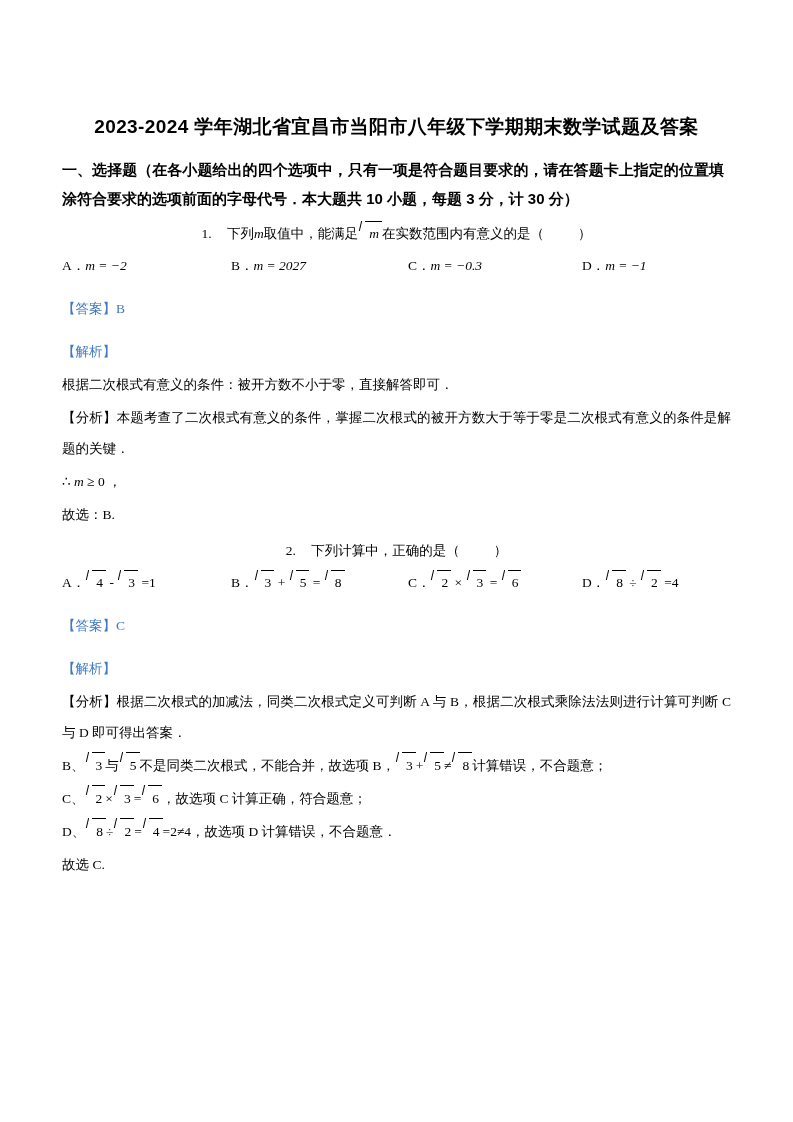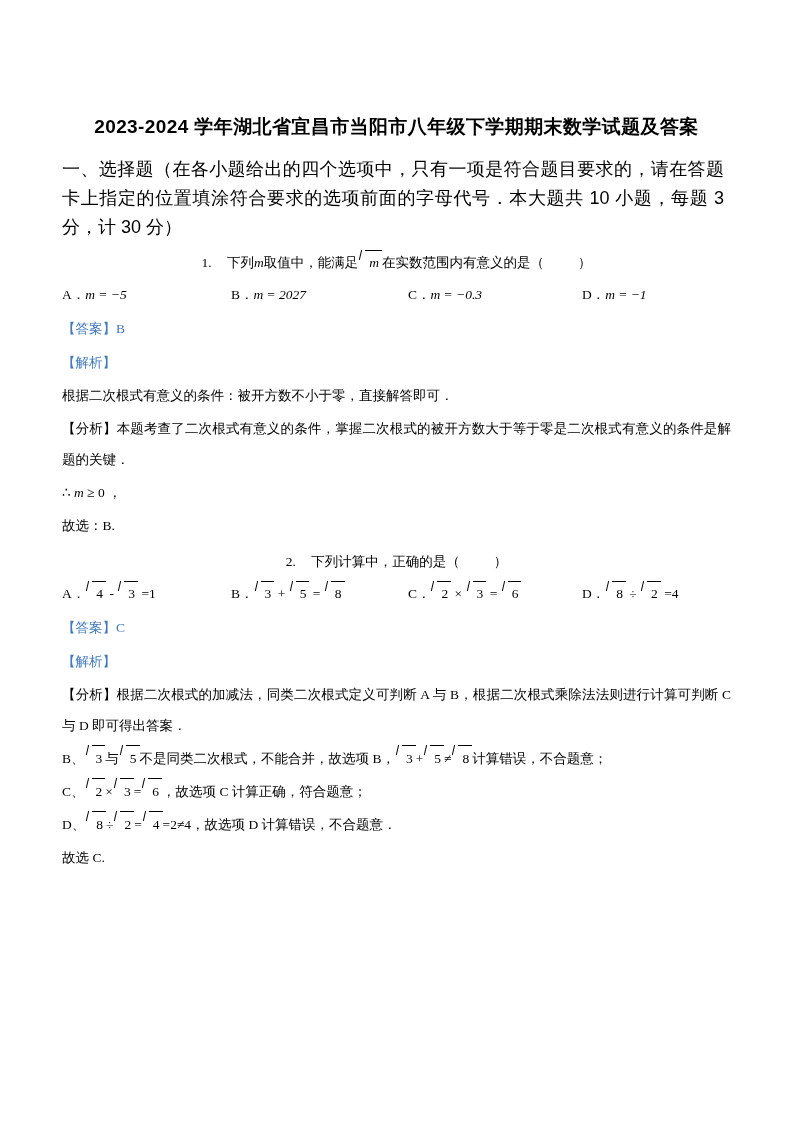--- a/index.html
+++ b/index.html
@@ -24,22 +24,22 @@
     font-family: "Liberation Sans", sans-serif;
     font-weight: bold;
     font-size: 19px;
     line-height: 36px;
     text-align: center;
     margin: 0 0 6px 0;
     letter-spacing: 0.4px;
   }
   .section-head {
     font-family: "Liberation Sans", sans-serif;
-    font-weight: normal;
-    font-size: 18px;
+    font-weight: bold;
+    font-size: 15px;
     line-height: 29px;
     margin: 10px 7px 4px 0;
     text-align: justify;
   }
   .q-line {
     font-size: 13.5px;
     line-height: 30px;
     margin: 6px 0 0 0;
     text-align: center;
   }
@@ -55,21 +55,21 @@
     white-space: nowrap;
   }
   .opt-a { width: 170px; }
   .opt-b { width: 178px; }
   .opt-c { width: 175px; }
   .opt-d { width: 150px; }
   .ans {
     color: #3f79c0;
     font-size: 13.5px;
     line-height: 31px;
-    margin: 3px 0 0 0;
+    margin: 12px 0 0 0;
   }
   .para {
     font-size: 13.5px;
     line-height: 31px;
     margin: 2px 0 0 0;
     text-align: justify;
   }
   .ital { font-style: italic; font-family: "Liberation Serif", serif; }
   .spsm { display: inline-block; width: 12px; }
 
@@ -117,21 +117,21 @@
   <div class="section-head">一、选择题（在各小题给出的四个选项中，只有一项是符合题目要求的，请在答题卡上指定的位置填涂符合要求的选项前面的字母代号．本大题共 10 小题，每题 3 分，计 30 分）</div>
 
   <div class="q-line">
     <span>1.</span>
     <span class="spsm"></span><span>下列</span><span class="ital">m</span><span>取值中，能满足</span><span class="rad"><span class="radbody">m</span></span><span>在实数范围内有意义的是（</span><span class="blank"></span><span>）</span>
   </div>
 
   <div class="opts">
     <span class="opt opt-a">
       <span>A．</span>
-      <span class="ital">m = −5</span>
+      <span class="ital">m = −2</span>
     </span>
     <span class="opt opt-b">
       <span>B．</span>
       <span class="ital">m = 2027</span>
     </span>
     <span class="opt opt-c">
       <span>C．</span>
       <span class="ital">m = −0.3</span>
     </span>
     <span class="opt opt-d">

